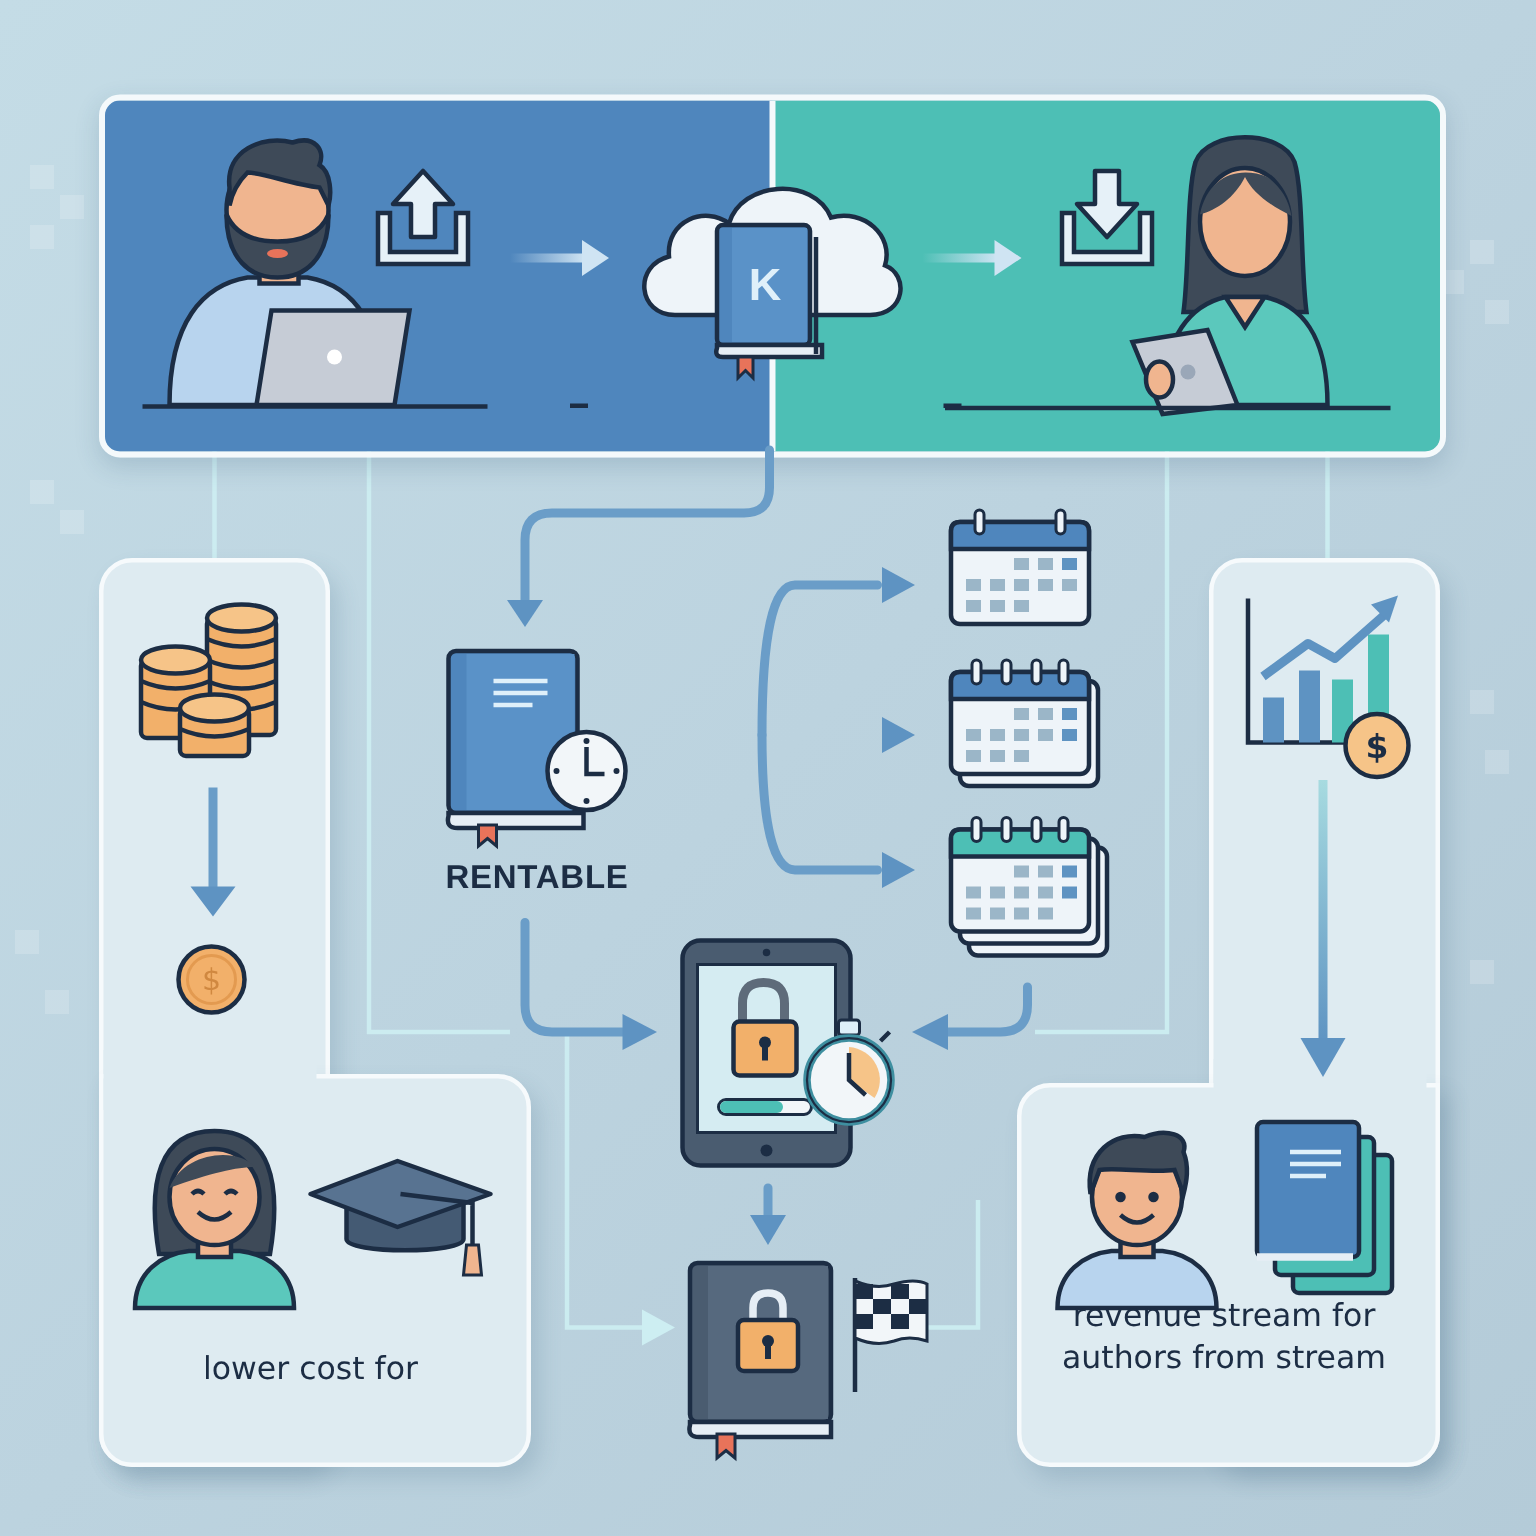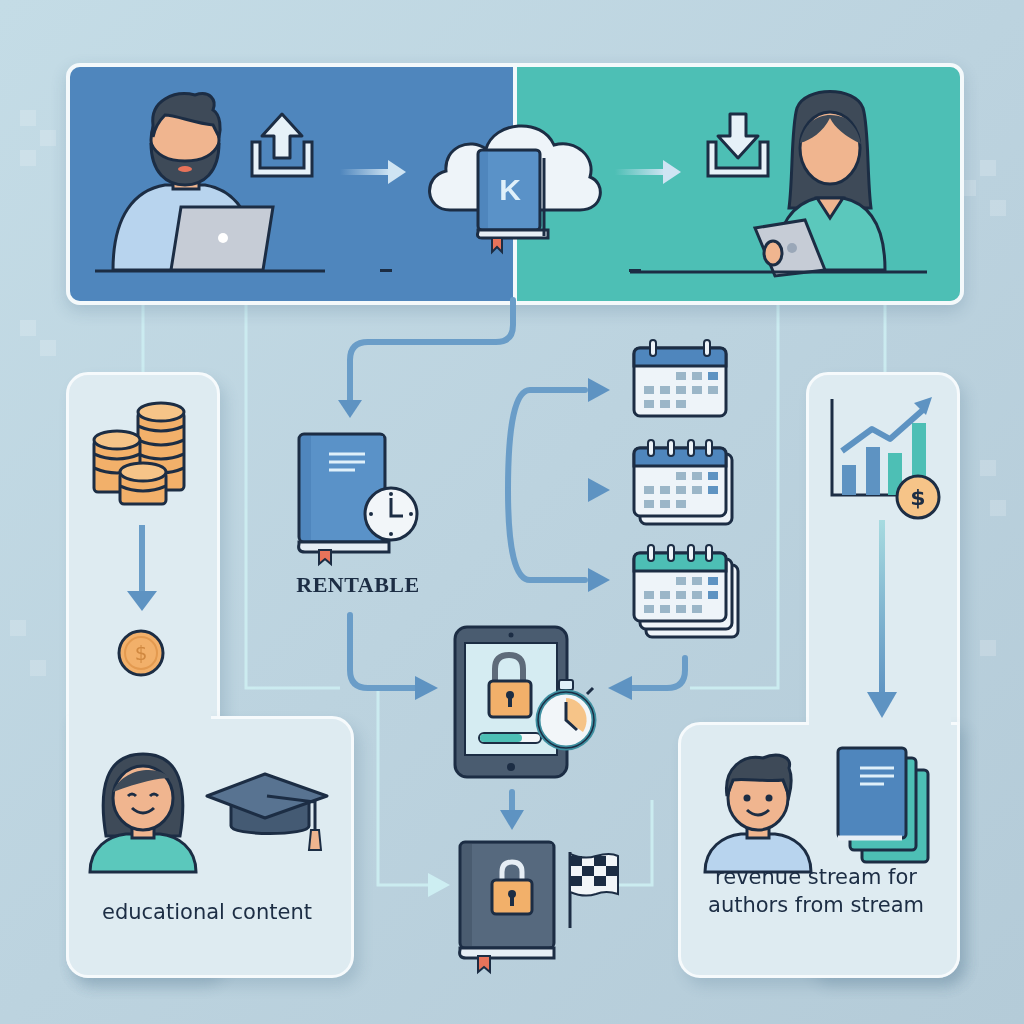--- a/index.html
+++ b/index.html
@@ -10,21 +10,21 @@
   .pix{position:absolute;background:rgba(255,255,255,0.18);}
   .top-panel{position:absolute;left:66px;top:63px;width:890px;height:234px;border-radius:14px;
     border:4px solid #f4f9fb;overflow:hidden;box-shadow:0 6px 16px rgba(40,80,110,.18);}
   .top-left{position:absolute;left:0;top:0;width:445px;height:100%;background:#4f86bd;}
   .top-right{position:absolute;left:445px;top:0;width:445px;height:100%;background:#4dbfb5;}
   .top-divider{position:absolute;left:443px;top:0;width:4px;height:100%;background:#f4f9fb;}
   .card{position:absolute;background:#deebf1;border:3px solid #f6fafc;border-radius:22px;
     box-shadow:6px 8px 14px rgba(60,100,130,.18);}
   .caption{position:absolute;text-align:center;font-size:21px;line-height:28px;color:#1c2d44;}
   .rentable{position:absolute;left:278px;top:572px;width:160px;text-align:center;
-    font-family:Liberation Serif, serif;font-weight:bold;font-size:22px;letter-spacing:.5px;color:#1c2d44;}
+    font-family:Liberation Sans, sans-serif;font-weight:bold;font-size:22px;letter-spacing:.5px;color:#1c2d44;}
   svg{position:absolute;overflow:visible;}
 </style>
 </head>
 <body>
 
 <div class="pix" style="left:20px;top:110px;width:16px;height:16px"></div>
 <div class="pix" style="left:40px;top:130px;width:16px;height:16px"></div>
 <div class="pix" style="left:20px;top:150px;width:16px;height:16px"></div>
 <div class="pix" style="left:980px;top:160px;width:16px;height:16px"></div>
 <div class="pix" style="left:960px;top:180px;width:16px;height:16px"></div>
@@ -161,21 +161,21 @@
   <path d="M40 48 Q44 44 48 48 M62 48 Q66 44 70 48" fill="none" stroke="#1c2d44" stroke-width="3"></path>
   <path d="M44 60 Q55 70 66 60" fill="none" stroke="#1c2d44" stroke-width="3"></path>
 </svg>
 <svg width="130" height="100" style="left:205px;top:768px">
   <path d="M26 30 V58 C26 68 104 68 104 58 V30 Z" fill="#445a73" stroke="#1c2d44" stroke-width="3"></path>
   <polygon points="2,28 60,6 122,28 60,50" fill="#587391" stroke="#1c2d44" stroke-width="3" stroke-linejoin="round"></polygon>
   <path d="M62 28 L110 34 V62" fill="none" stroke="#1c2d44" stroke-width="3"></path>
   <path d="M106 62 L114 62 L116 82 L104 82 Z" fill="#f0b58f" stroke="#1c2d44" stroke-width="2"></path>
 </svg>
 <div class="caption" style="left:68px;top:898px;width:278px">
-  <div>educational content</div>
+  <div>lower cost for</div>
 </div>
 
 <svg width="120" height="130" style="left:828px;top:395px">
   <path d="M4 4 V100 H80" fill="none" stroke="#1c2d44" stroke-width="3"></path>
   <rect x="14" y="70" width="14" height="30" fill="#5e93c2"></rect>
   <rect x="38" y="52" width="14" height="48" fill="#5e93c2"></rect>
   <rect x="60" y="58" width="14" height="42" fill="#4dbfb5"></rect>
   <rect x="84" y="28" width="14" height="58" fill="#4dbfb5"></rect>
   <polyline points="14,56 44,34 62,44 96,14" fill="none" stroke="#5e93c2" stroke-width="6" stroke-linejoin="round"></polyline>
   <polygon points="86,8 104,2 98,20" fill="#5e93c2"></polygon>

